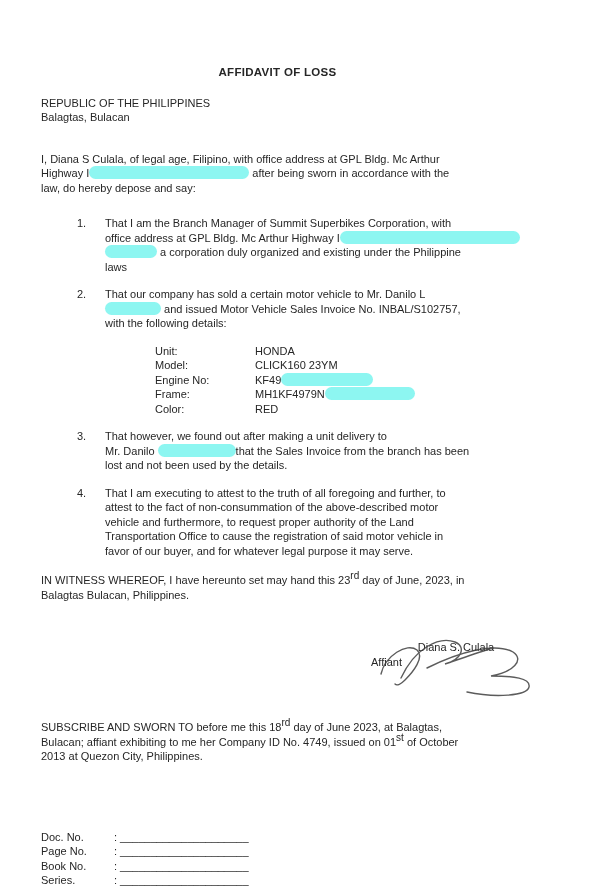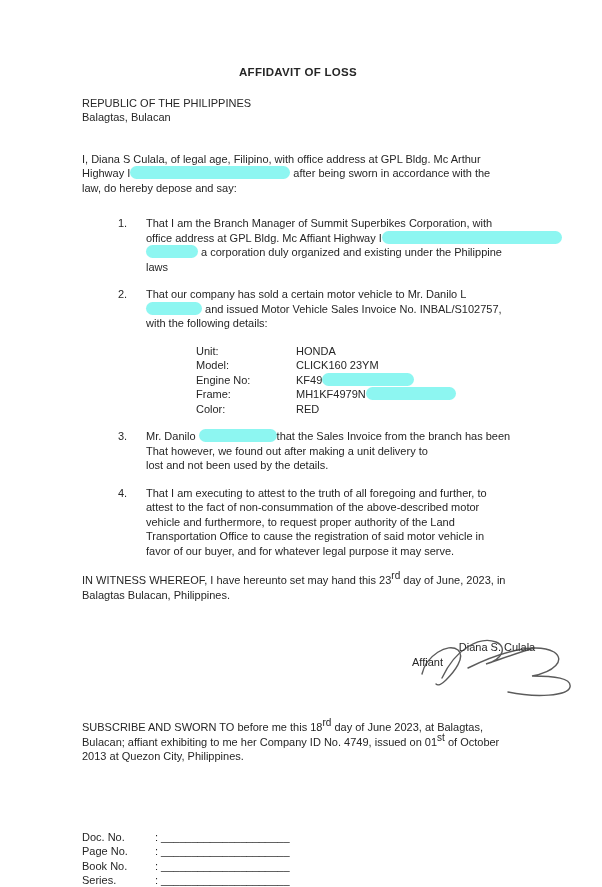--- a/index.html
+++ b/index.html
@@ -1,20 +1,20 @@
 <!DOCTYPE html>
 <html><head>
 <meta charset="utf-8">
 <style>
   html,body{margin:0;padding:0;background:#ffffff;}
   .page{
     position:relative;width:602px;height:887px;background:#ffffff;overflow:hidden;
     font-family:"Liberation Sans",sans-serif;font-size:11px;line-height:14.5px;color:#262626;
   }
-  .content{padding:65px 70px 0 82px;}
+  .content{padding:65px 70px 0 41px;}
   .title{text-align:center;font-weight:bold;font-size:11.5px;letter-spacing:.3px;margin-right:18px;}
   .header{margin-top:16px;}
   .intro{margin-top:27px;}
   .tline{white-space:pre;}
   .list{margin-top:21px;}
   .list-item{display:flex;margin-top:13px;margin-left:36px;}
   .list-item:first-child{margin-top:0;}
   .item-num{width:28px;flex:0 0 28px;}
   .item-lines{flex:1;}
   .details{margin:13px 0 0 114px;}
@@ -48,21 +48,21 @@
         <div class="tline"><span>I, Diana S Culala, of legal age, Filipino, with office address at GPL Bldg. Mc Arthur</span></div>
         <div class="tline"><span>Highway I</span><span class="redact" style="width: 160px;"></span><span> after being sworn in accordance with the</span></div>
         <div class="tline"><span>law, do hereby depose and say:</span></div>
       </div>
 
     <div class="list">
       <div class="list-item">
         <div class="item-num">1.</div>
         <div class="item-lines">
             <div class="tline"><span>That I am the Branch Manager of Summit Superbikes Corporation, with</span></div>
-            <div class="tline"><span>office address at GPL Bldg. Mc Affiant Highway I</span><span class="redact" style="width: 180px;"></span></div>
+            <div class="tline"><span>office address at GPL Bldg. Mc Arthur Highway I</span><span class="redact" style="width: 180px;"></span></div>
             <div class="tline"><span class="redact" style="width: 52px;"></span><span> a corporation duly organized and existing under the Philippine</span></div>
             <div class="tline"><span>laws</span></div>
           </div>
       </div>
 
       <div class="list-item">
         <div class="item-num">2.</div>
         <div class="item-lines">
             <div class="tline"><span>That our company has sold a certain motor vehicle to Mr. Danilo L</span></div>
             <div class="tline"><span class="redact" style="width: 56px;"></span><span> and issued Motor Vehicle Sales Invoice No. INBAL/S102757,</span></div>
@@ -74,22 +74,22 @@
           <div class="tline"><span class="dlabel">Unit:</span><span>HONDA</span></div>
           <div class="tline"><span class="dlabel">Model:</span><span>CLICK160 23YM</span></div>
           <div class="tline"><span class="dlabel">Engine No:</span><span>KF49</span><span class="redact" style="width: 92px;"></span></div>
           <div class="tline"><span class="dlabel">Frame:</span><span>MH1KF4979N</span><span class="redact" style="width: 90px;"></span></div>
           <div class="tline"><span class="dlabel">Color:</span><span>RED</span></div>
         </div>
 
       <div class="list-item">
         <div class="item-num">3.</div>
         <div class="item-lines">
+            <div class="tline"><span>That however, we found out after making a unit delivery to</span></div>
             <div class="tline"><span>Mr. Danilo </span><span class="redact" style="width: 78px;"></span><span>that the Sales Invoice from the branch has been</span></div>
-            <div class="tline"><span>That however, we found out after making a unit delivery to</span></div>
             <div class="tline"><span>lost and not been used by the details.</span></div>
           </div>
       </div>
 
       <div class="list-item">
         <div class="item-num">4.</div>
         <div class="item-lines">
             <div class="tline"><span>That I am executing to attest to the truth of all foregoing and further, to</span></div>
             <div class="tline"><span>attest to the fact of non-consummation of the above-described motor</span></div>
             <div class="tline"><span>vehicle and furthermore, to request proper authority of the Land</span></div>

